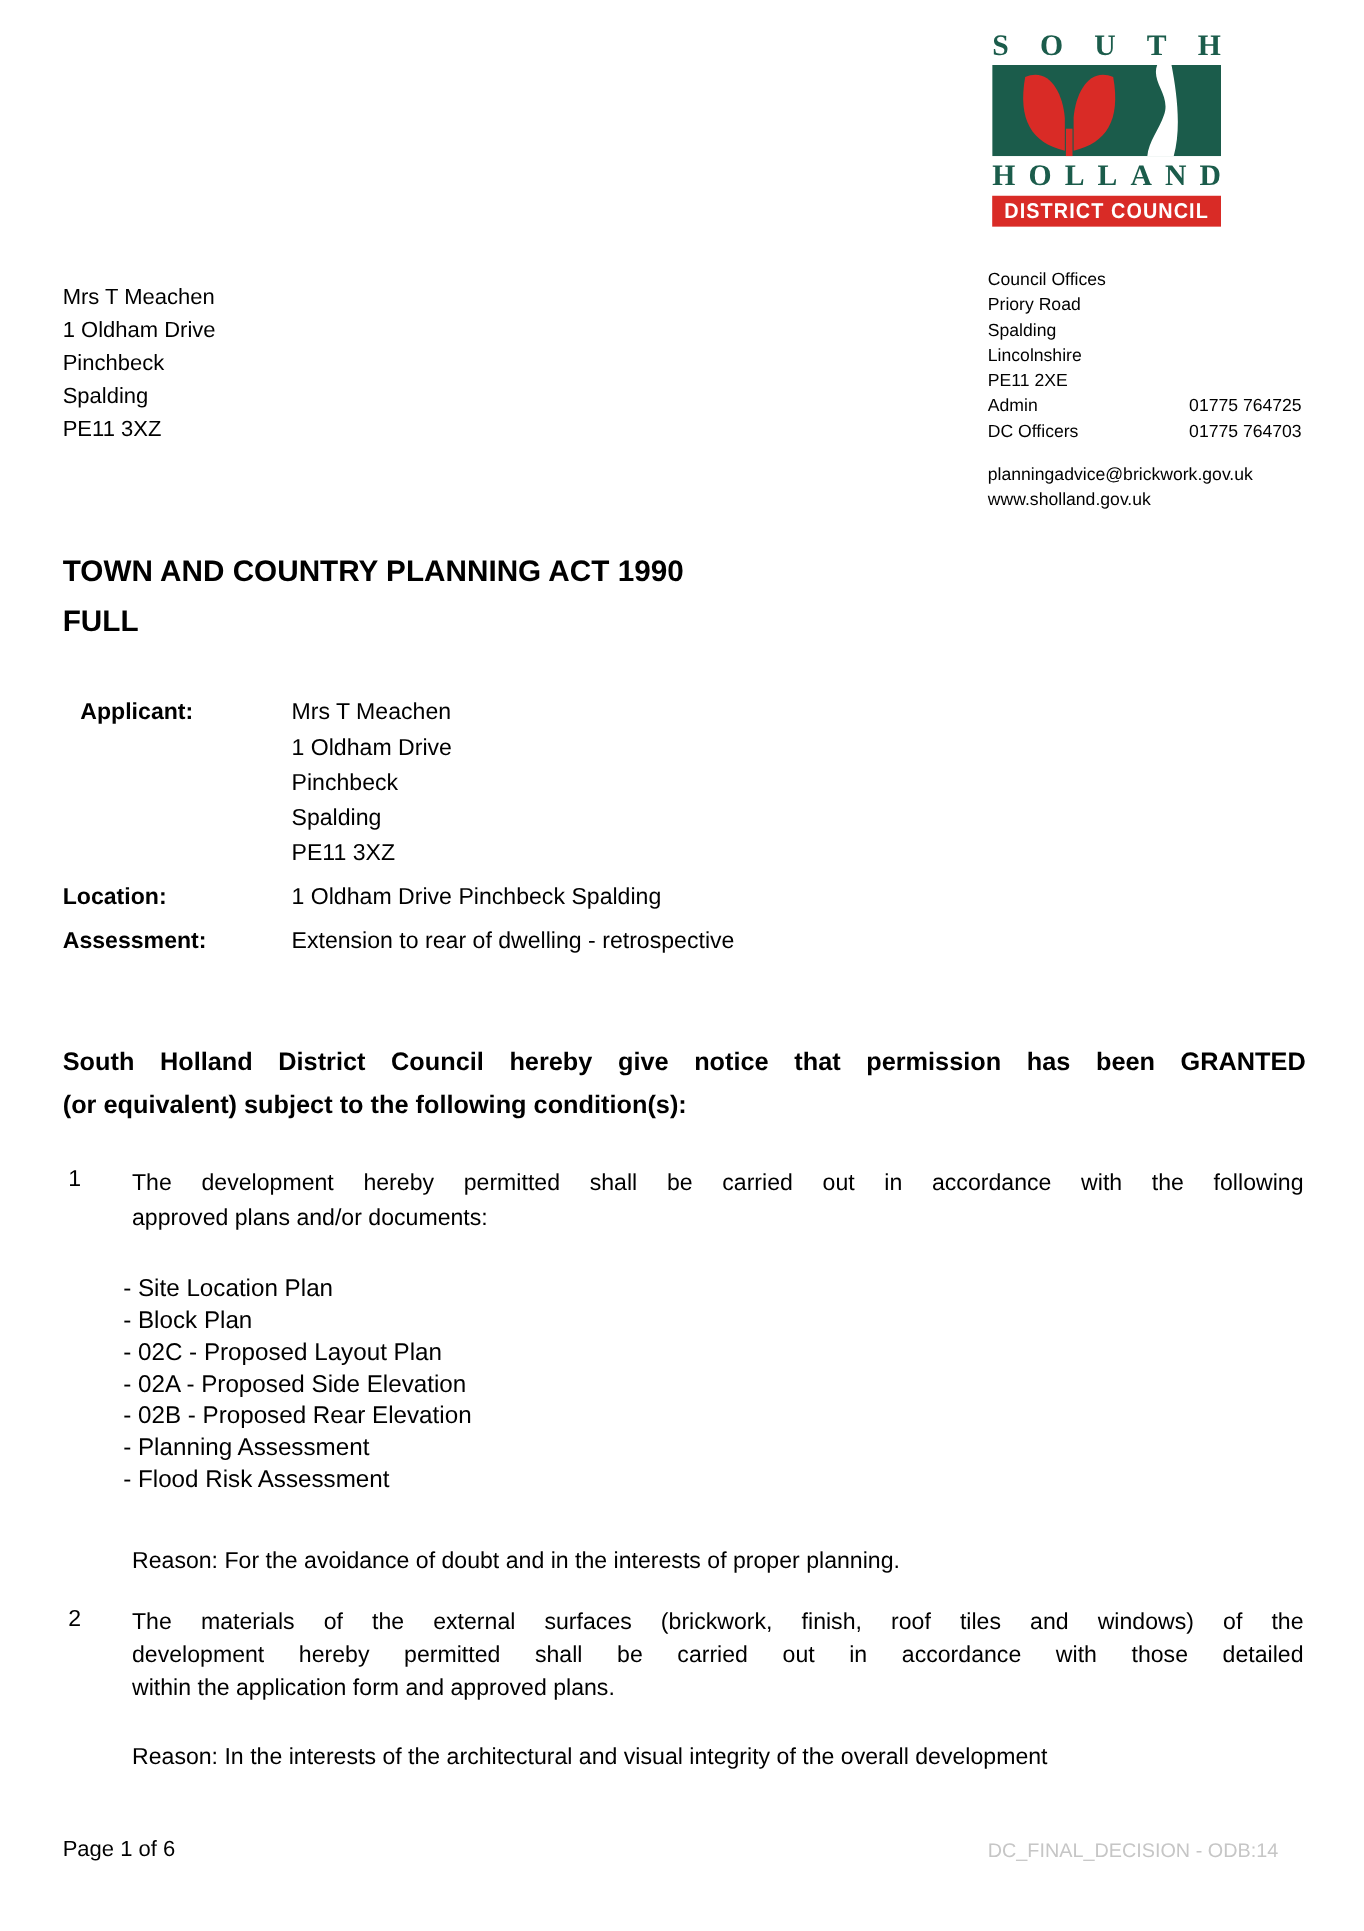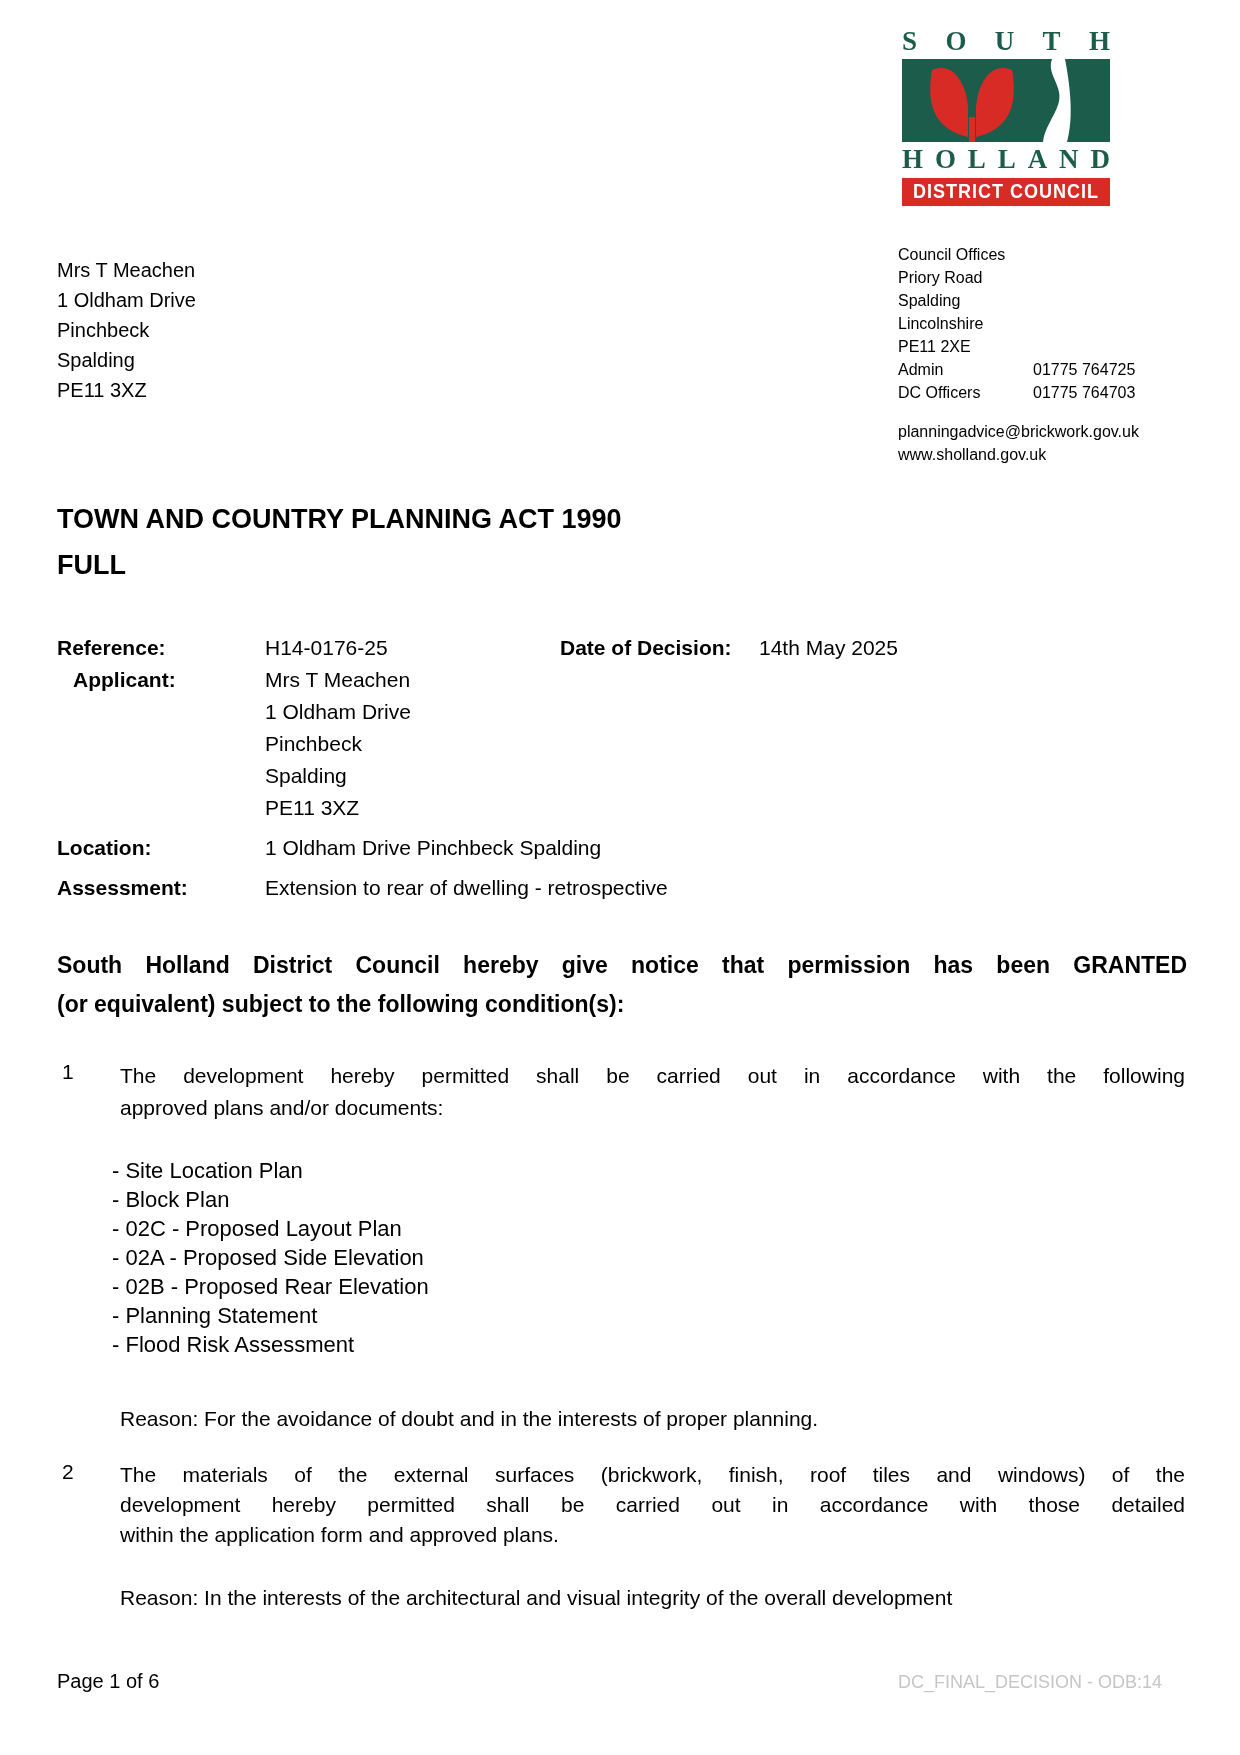--- a/index.html
+++ b/index.html
@@ -19,21 +19,21 @@
   .logo-word-top{font-size:27px;line-height:27px;margin-bottom:4px;}
   .logo-word-bottom{font-size:27px;line-height:27px;margin-top:4px;}
   .logo-box{display:block;}
   .logo-banner{margin-top:6px;height:26px;background:var(--logo-red);color:#fff;
                font-weight:bold;font-size:18px;line-height:26px;text-align:center;
                letter-spacing:1px;transform:scaleY(1.08);}
 
   
   .recipient{position:absolute;left:57px;top:255px;font-size:20px;line-height:30px;}
   .council{position:absolute;left:898px;top:243px;width:300px;font-size:16px;line-height:23px;}
-  .council-row{display:grid;grid-template-columns:135px auto;}
+  .council-row{display:grid;grid-template-columns:135px auto;gap:48px;}
   .council-links{margin-top:16px;}
 
   
   .doc-title{position:absolute;left:57px;top:496px;font-size:27px;font-weight:bold;line-height:46px;}
 
   
   .details{position:absolute;left:57px;top:632px;width:1130px;font-size:21px;line-height:32px;}
   .drow{position:relative;}
   .dlabel{font-weight:bold;}
   .dval{position:absolute;left:208px;top:0;}
@@ -124,26 +124,20 @@
     </div>
   </div>
 
   <div class="doc-title">
     <div>TOWN AND COUNTRY PLANNING ACT 1990</div>
     <div>FULL</div>
   </div>
 
   <div class="details">
     <div class="drow">
-      <span class="dlabel">Reference:</span>
-      <span class="dval">H14-0176-25</span>
-      <span class="date-label">Date of Decision:</span>
-      <span class="date-val">14th May 2025</span>
-    </div>
-    <div class="drow">
       <span class="dlabel" style="position:absolute;left:0;top:0;margin-left:16px;">Applicant:</span>
       <div class="addr-val">
         <div>Mrs T Meachen</div>
         <div>1 Oldham Drive</div>
         <div>Pinchbeck</div>
         <div>Spalding</div>
         <div>PE11 3XZ</div>
       </div>
     </div>
     <div class="gap8"></div>
@@ -170,21 +164,21 @@
       <div>approved plans and/or documents:</div>
     </div>
   </div>
 
   <div class="plans">
     <div>- Site Location Plan</div>
     <div>- Block Plan</div>
     <div>- 02C - Proposed Layout Plan</div>
     <div>- 02A - Proposed Side Elevation</div>
     <div>- 02B - Proposed Rear Elevation</div>
-    <div>- Planning Statement</div>
+    <div>- Planning Assessment</div>
     <div>- Flood Risk Assessment</div>
   </div>
 
   <div class="reason reason-1">Reason: For the avoidance of doubt and in the interests of proper planning.</div>
 
   <div class="condition cond-2">
     <span class="cond-num">2</span>
     <div class="cond-body">
       <div class="jline">The materials of the external surfaces (brickwork, finish, roof tiles and windows) of the</div>
       <div class="jline">development hereby permitted shall be carried out in accordance with those detailed</div>

